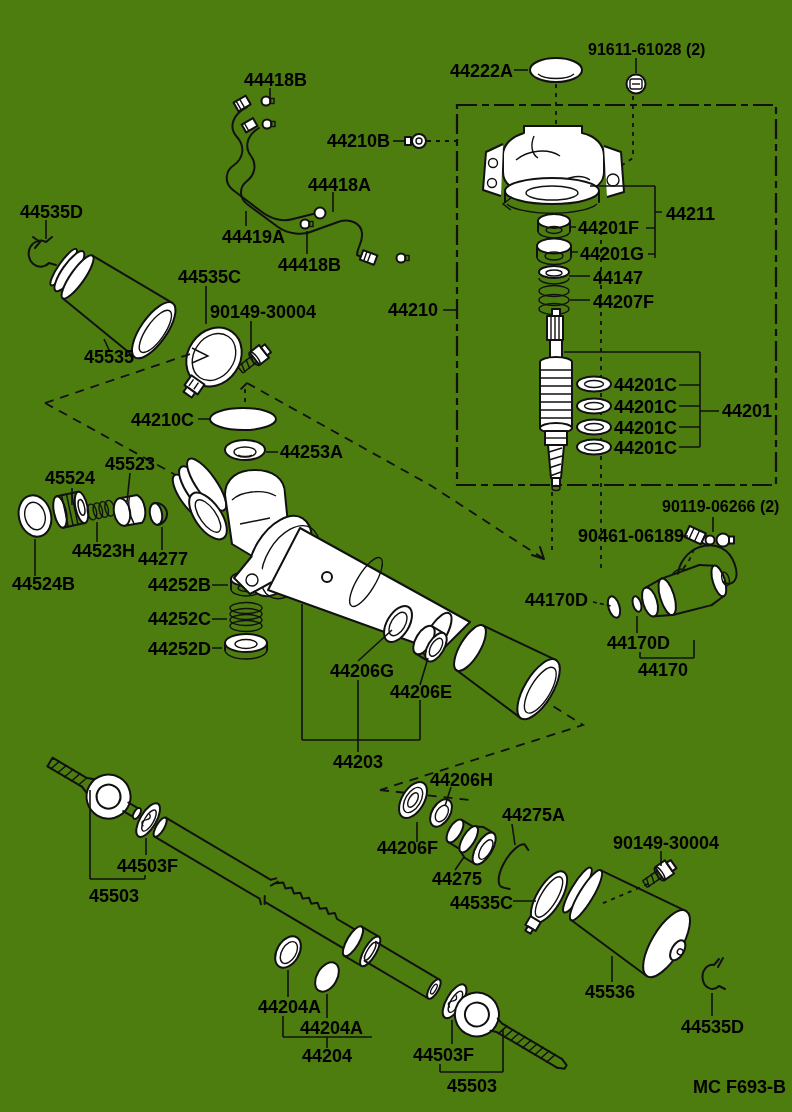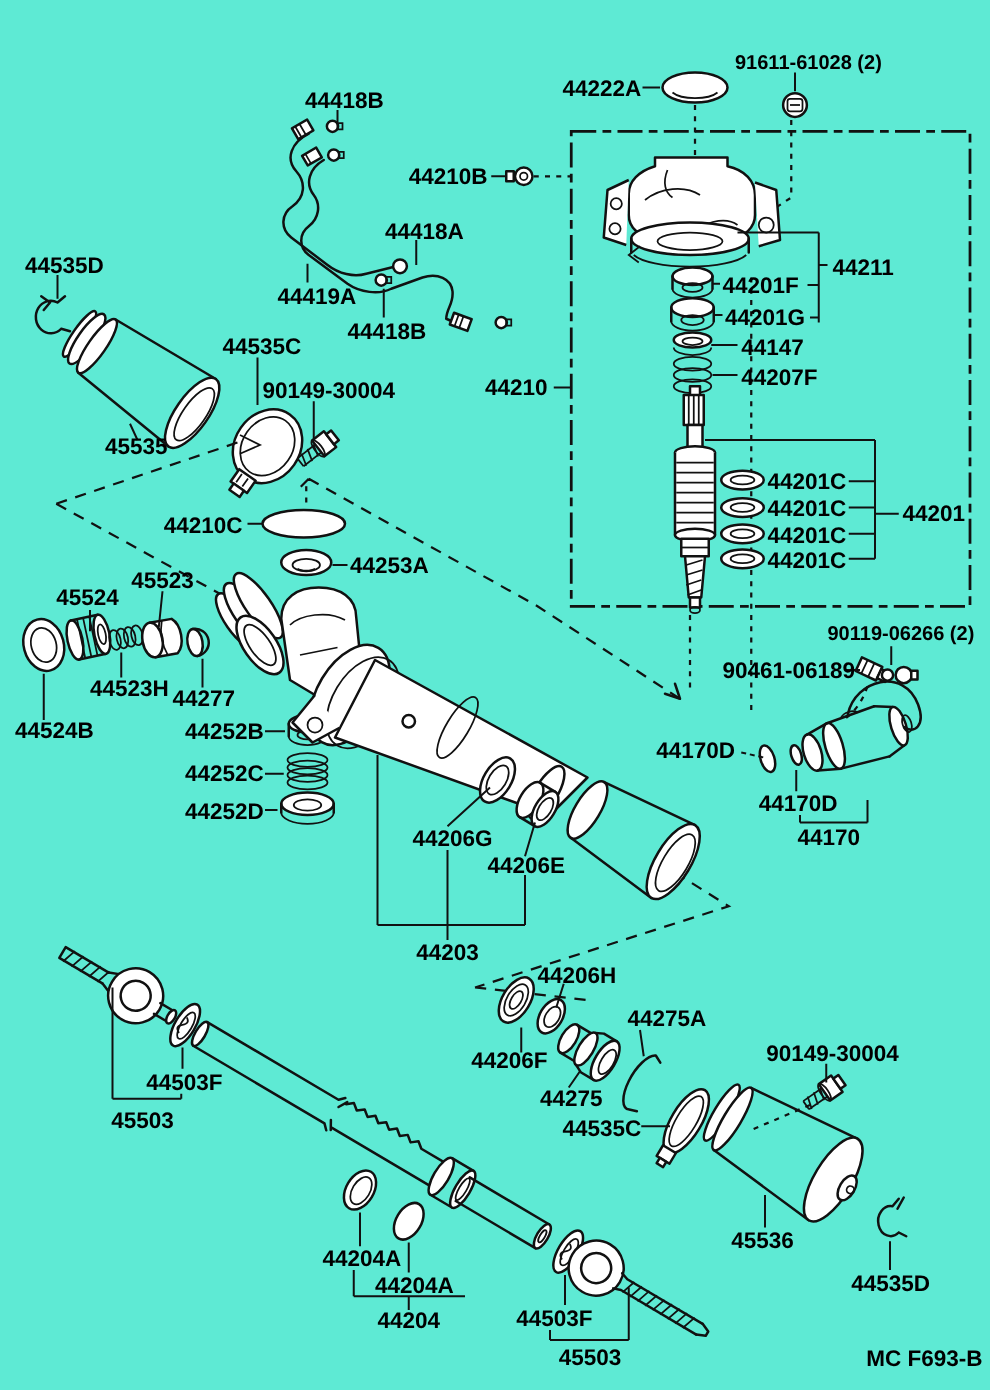--- a/index.html
+++ b/index.html
@@ -1,16 +1,16 @@
 <!DOCTYPE html>
 <html><head>
 <meta charset="utf-8">
 <style>
   html,body{margin:0;padding:0;background:#e8e8e8;}
-  .stage{width:792px;height:1112px;background:#5eead4;position:relative;margin:0 auto;overflow:hidden;}
+  .stage{width:792px;height:1112px;background:#4d7c0f;position:relative;margin:0 auto;overflow:hidden;}
   svg{display:block;}
   .ln{fill:none;stroke:#111;stroke-width:2;stroke-linecap:round;stroke-linejoin:round;}
   .fl{fill:#fff;stroke:#111;stroke-width:2;stroke-linejoin:round;}
   .th{fill:none;stroke:#111;stroke-width:1.4;}
   .ld{fill:none;stroke:#111;stroke-width:1.6;}
   .dsh{fill:none;stroke:#111;stroke-width:1.8;stroke-dasharray:9 7;}
   .dd{fill:none;stroke:#111;stroke-width:1.8;stroke-dasharray:4 5;}
   .box{fill:none;stroke:#111;stroke-width:2.2;stroke-dasharray:20 5 7 5;}
   .lbl{font-family:"Liberation Sans",sans-serif;font-weight:bold;font-size:18px;fill:#000;}
   .lbs{font-family:"Liberation Sans",sans-serif;font-weight:bold;font-size:16px;fill:#000;}

